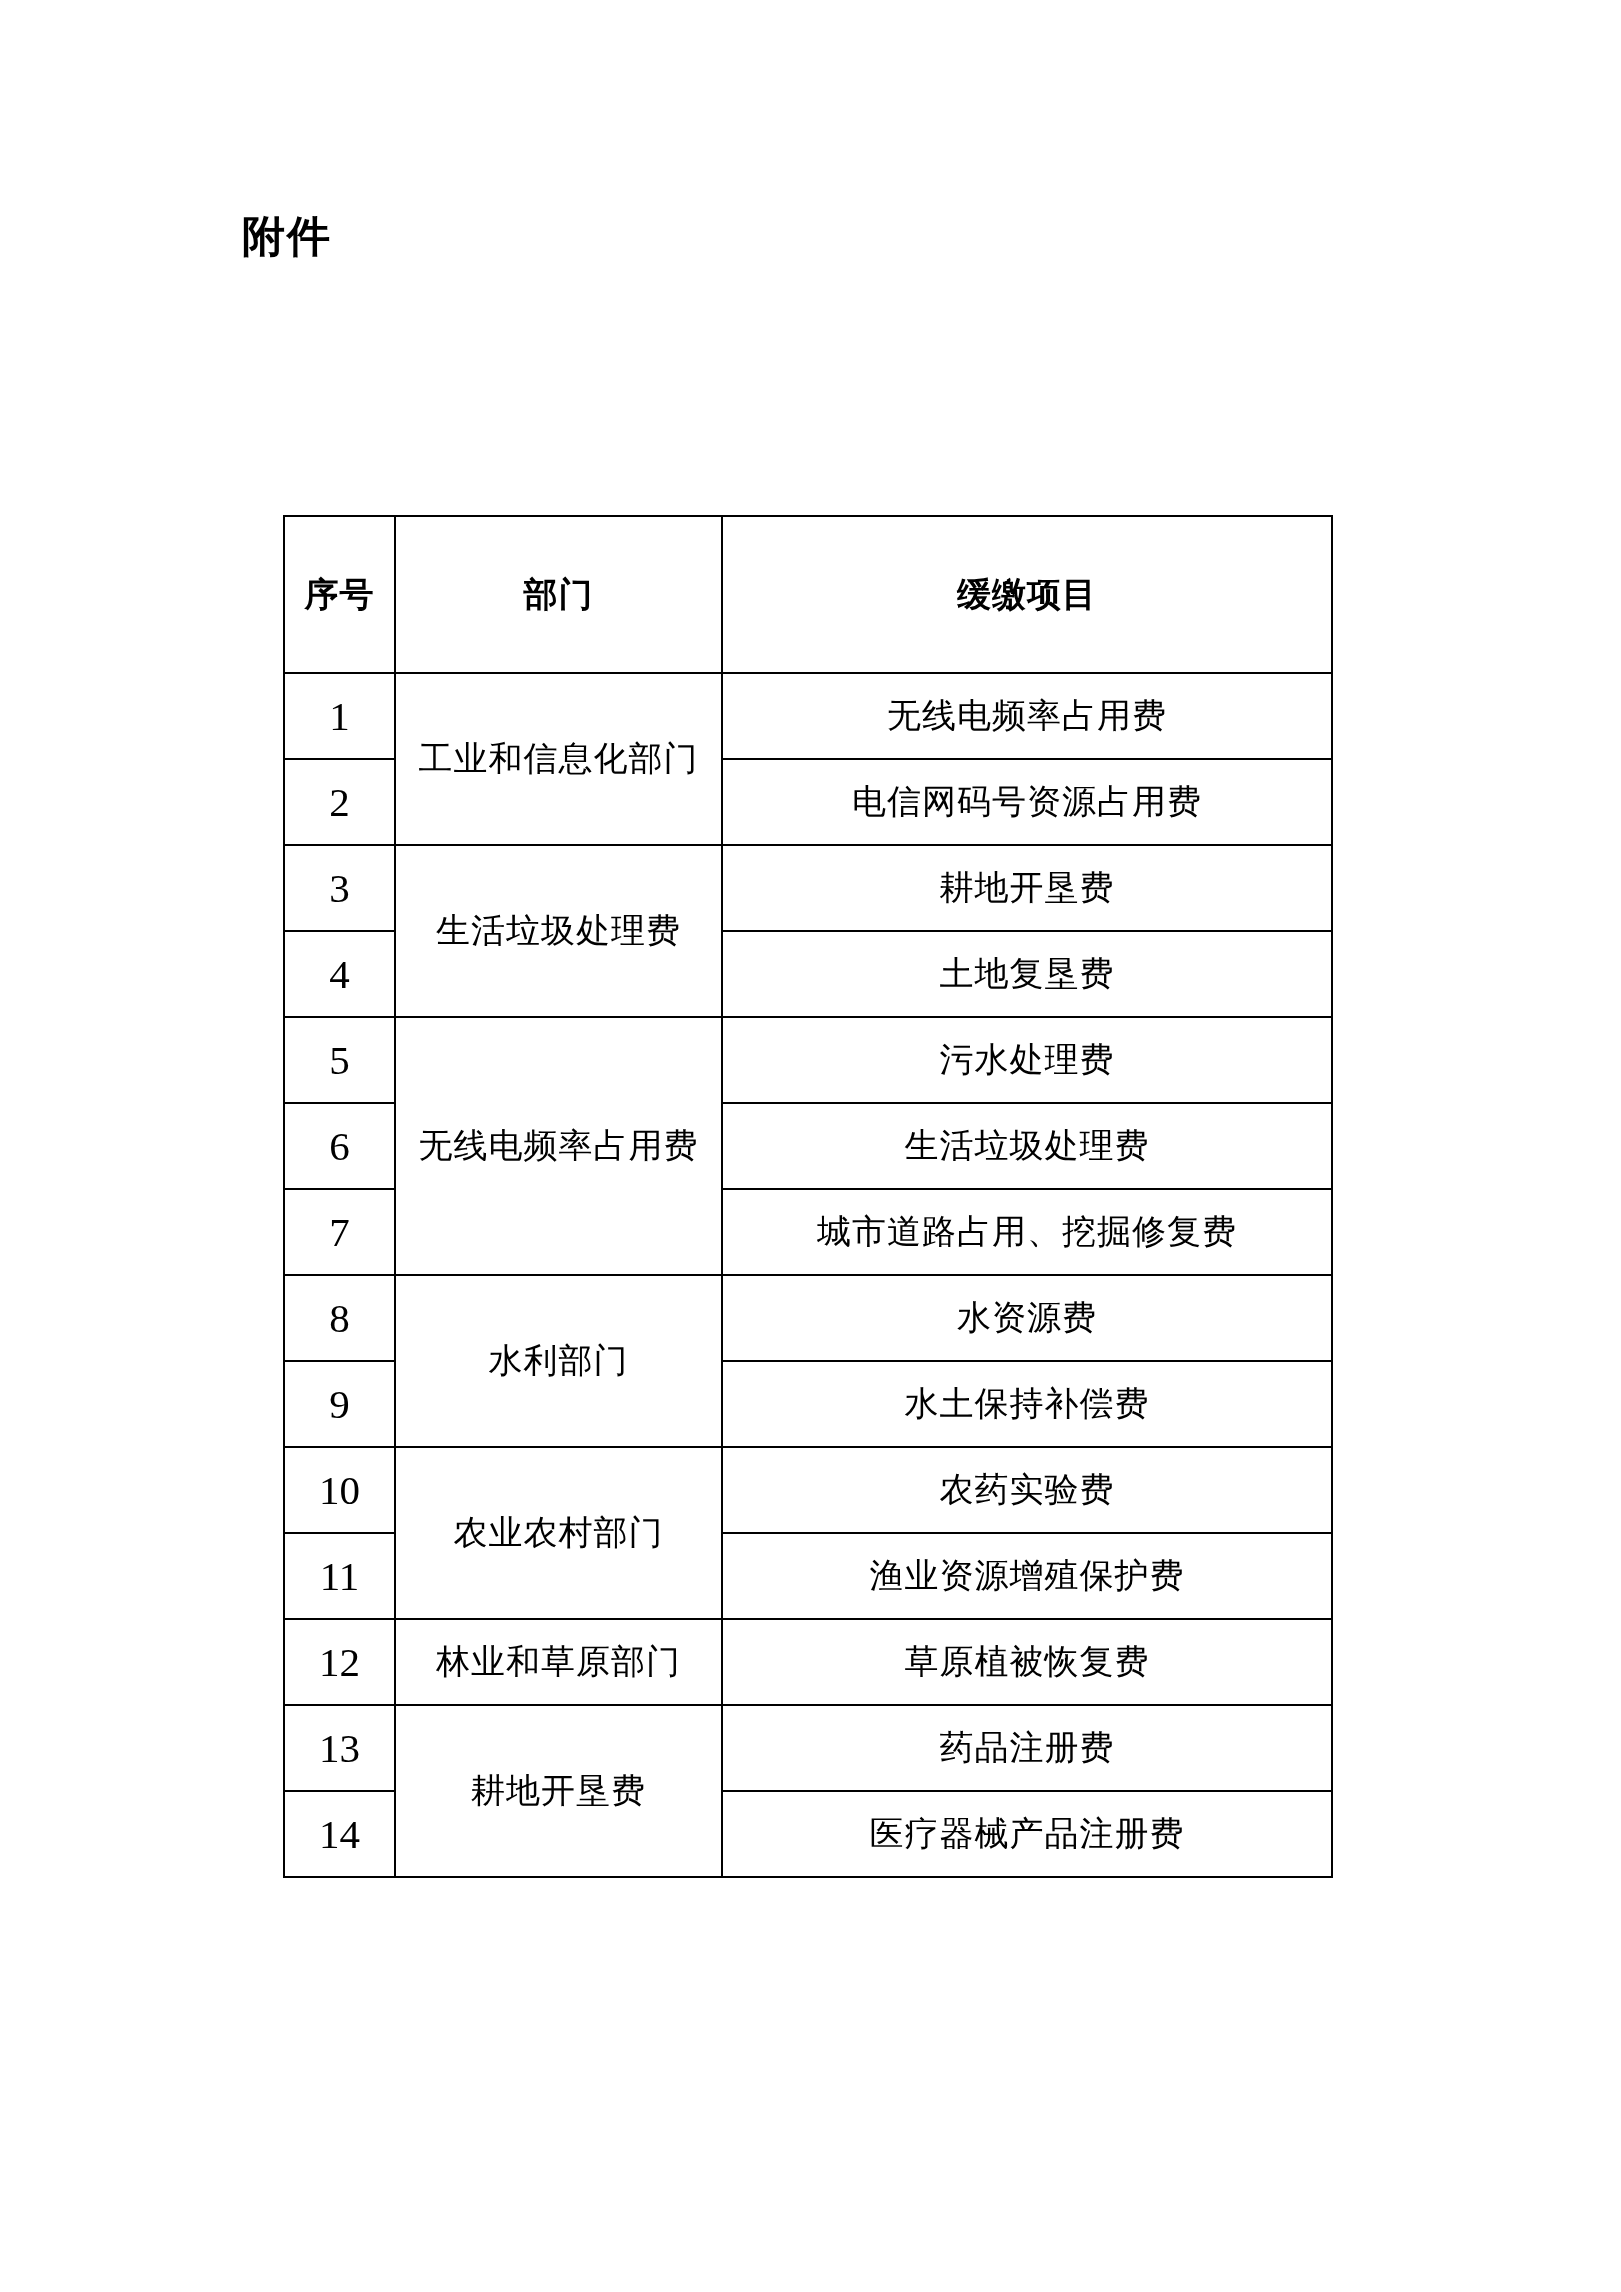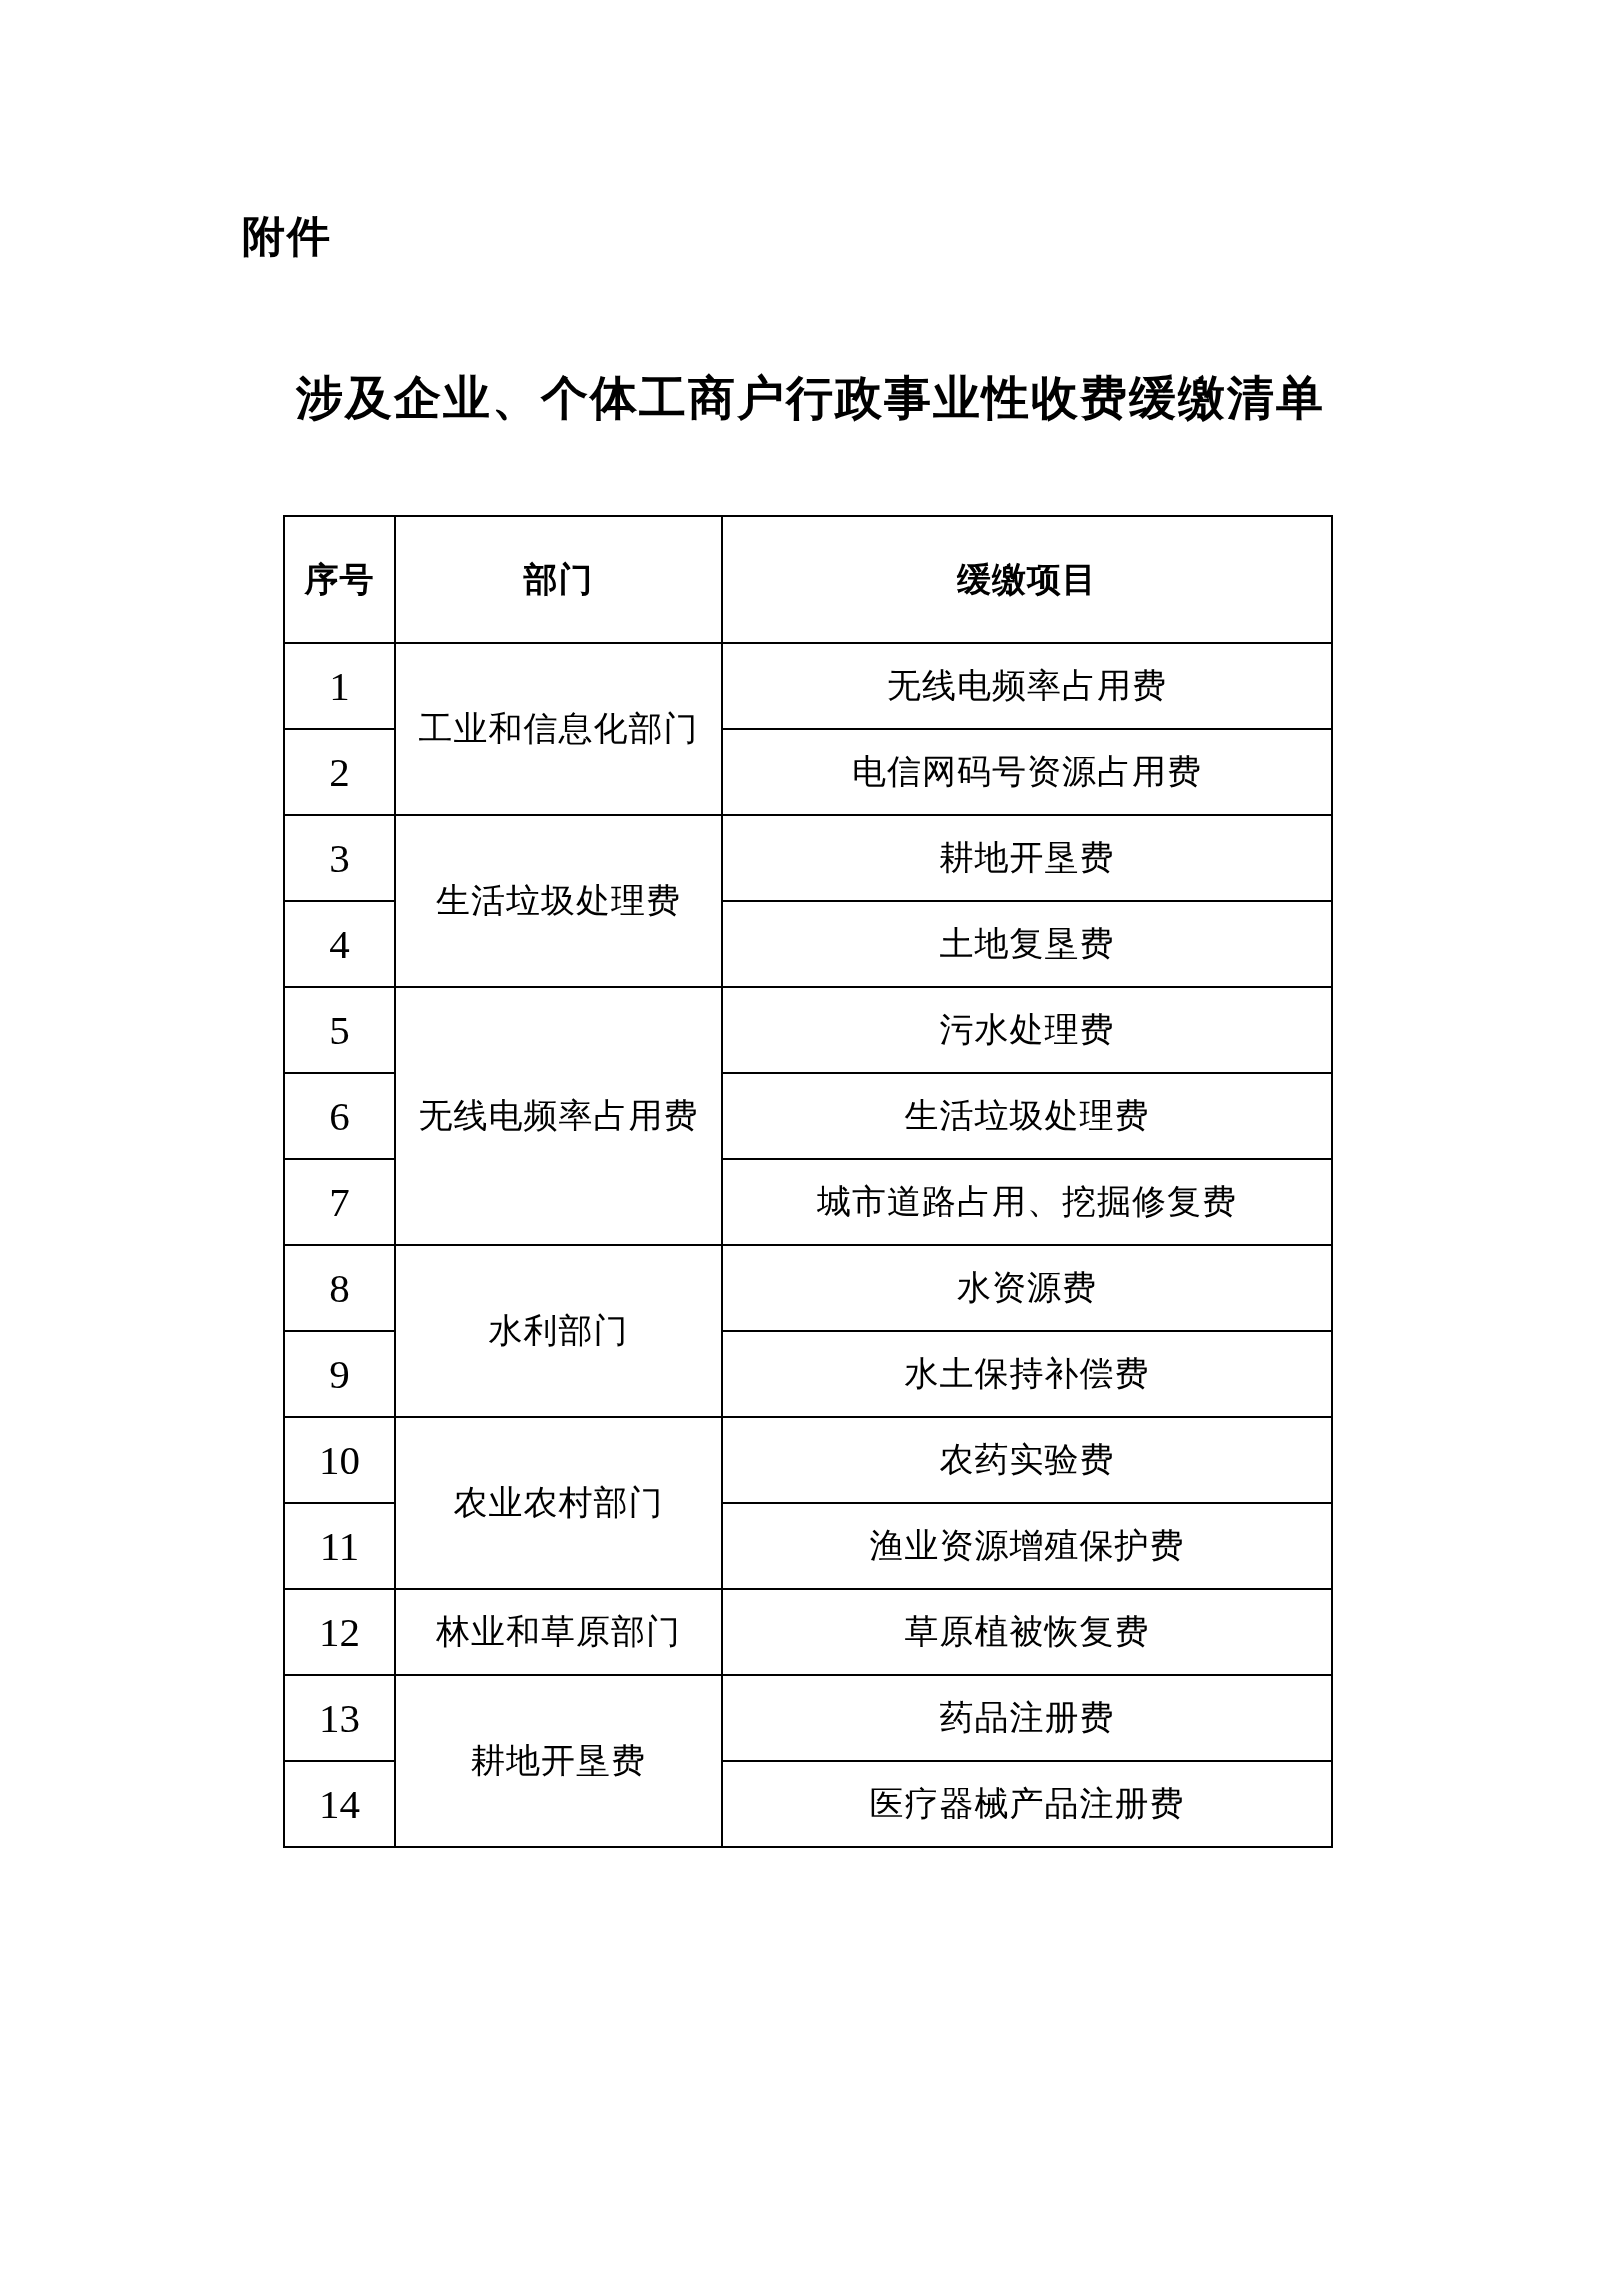--- a/index.html
+++ b/index.html
@@ -50,21 +50,21 @@
   .fee-table col.c-no   { width: 111px; }
   .fee-table col.c-dept { width: 327px; }
   .fee-table col.c-item { width: 610px; }
   .fee-table th, .fee-table td {
     border: 2px solid #000000;
     text-align: center;
     vertical-align: middle;
     color: #000000;
     padding: 0 5.9px;
   }
-  .fee-table thead tr { height: 127px; }
+  .fee-table thead tr { height: 157px; }
   .fee-table thead th {
     font-family: "Liberation Sans", "DejaVu Sans", sans-serif;
     font-size: 34px;
     font-weight: bold;
     letter-spacing: 1px;
     border-bottom: 2.9px solid #000000;
   }
   .fee-table tbody tr { height: 86px; }
   .fee-table tbody tr.group-start td { border-top: 2.9px solid #000000; }
   .fee-table td.col-no {
@@ -80,21 +80,20 @@
     letter-spacing: 1px;
   }
 </style>
 </head>
 <body>
 
 <div class="page">
 
   <div class="attachment-label">附件</div>
 
-  <div class="doc-title">涉及企业、个体工商户行政事业性收费缓缴清单</div>
 
   <table class="fee-table">
     <colgroup>
       <col class="c-no">
       <col class="c-dept">
       <col class="c-item">
     </colgroup>
     <thead>
       <tr>
         <th>序号</th>

